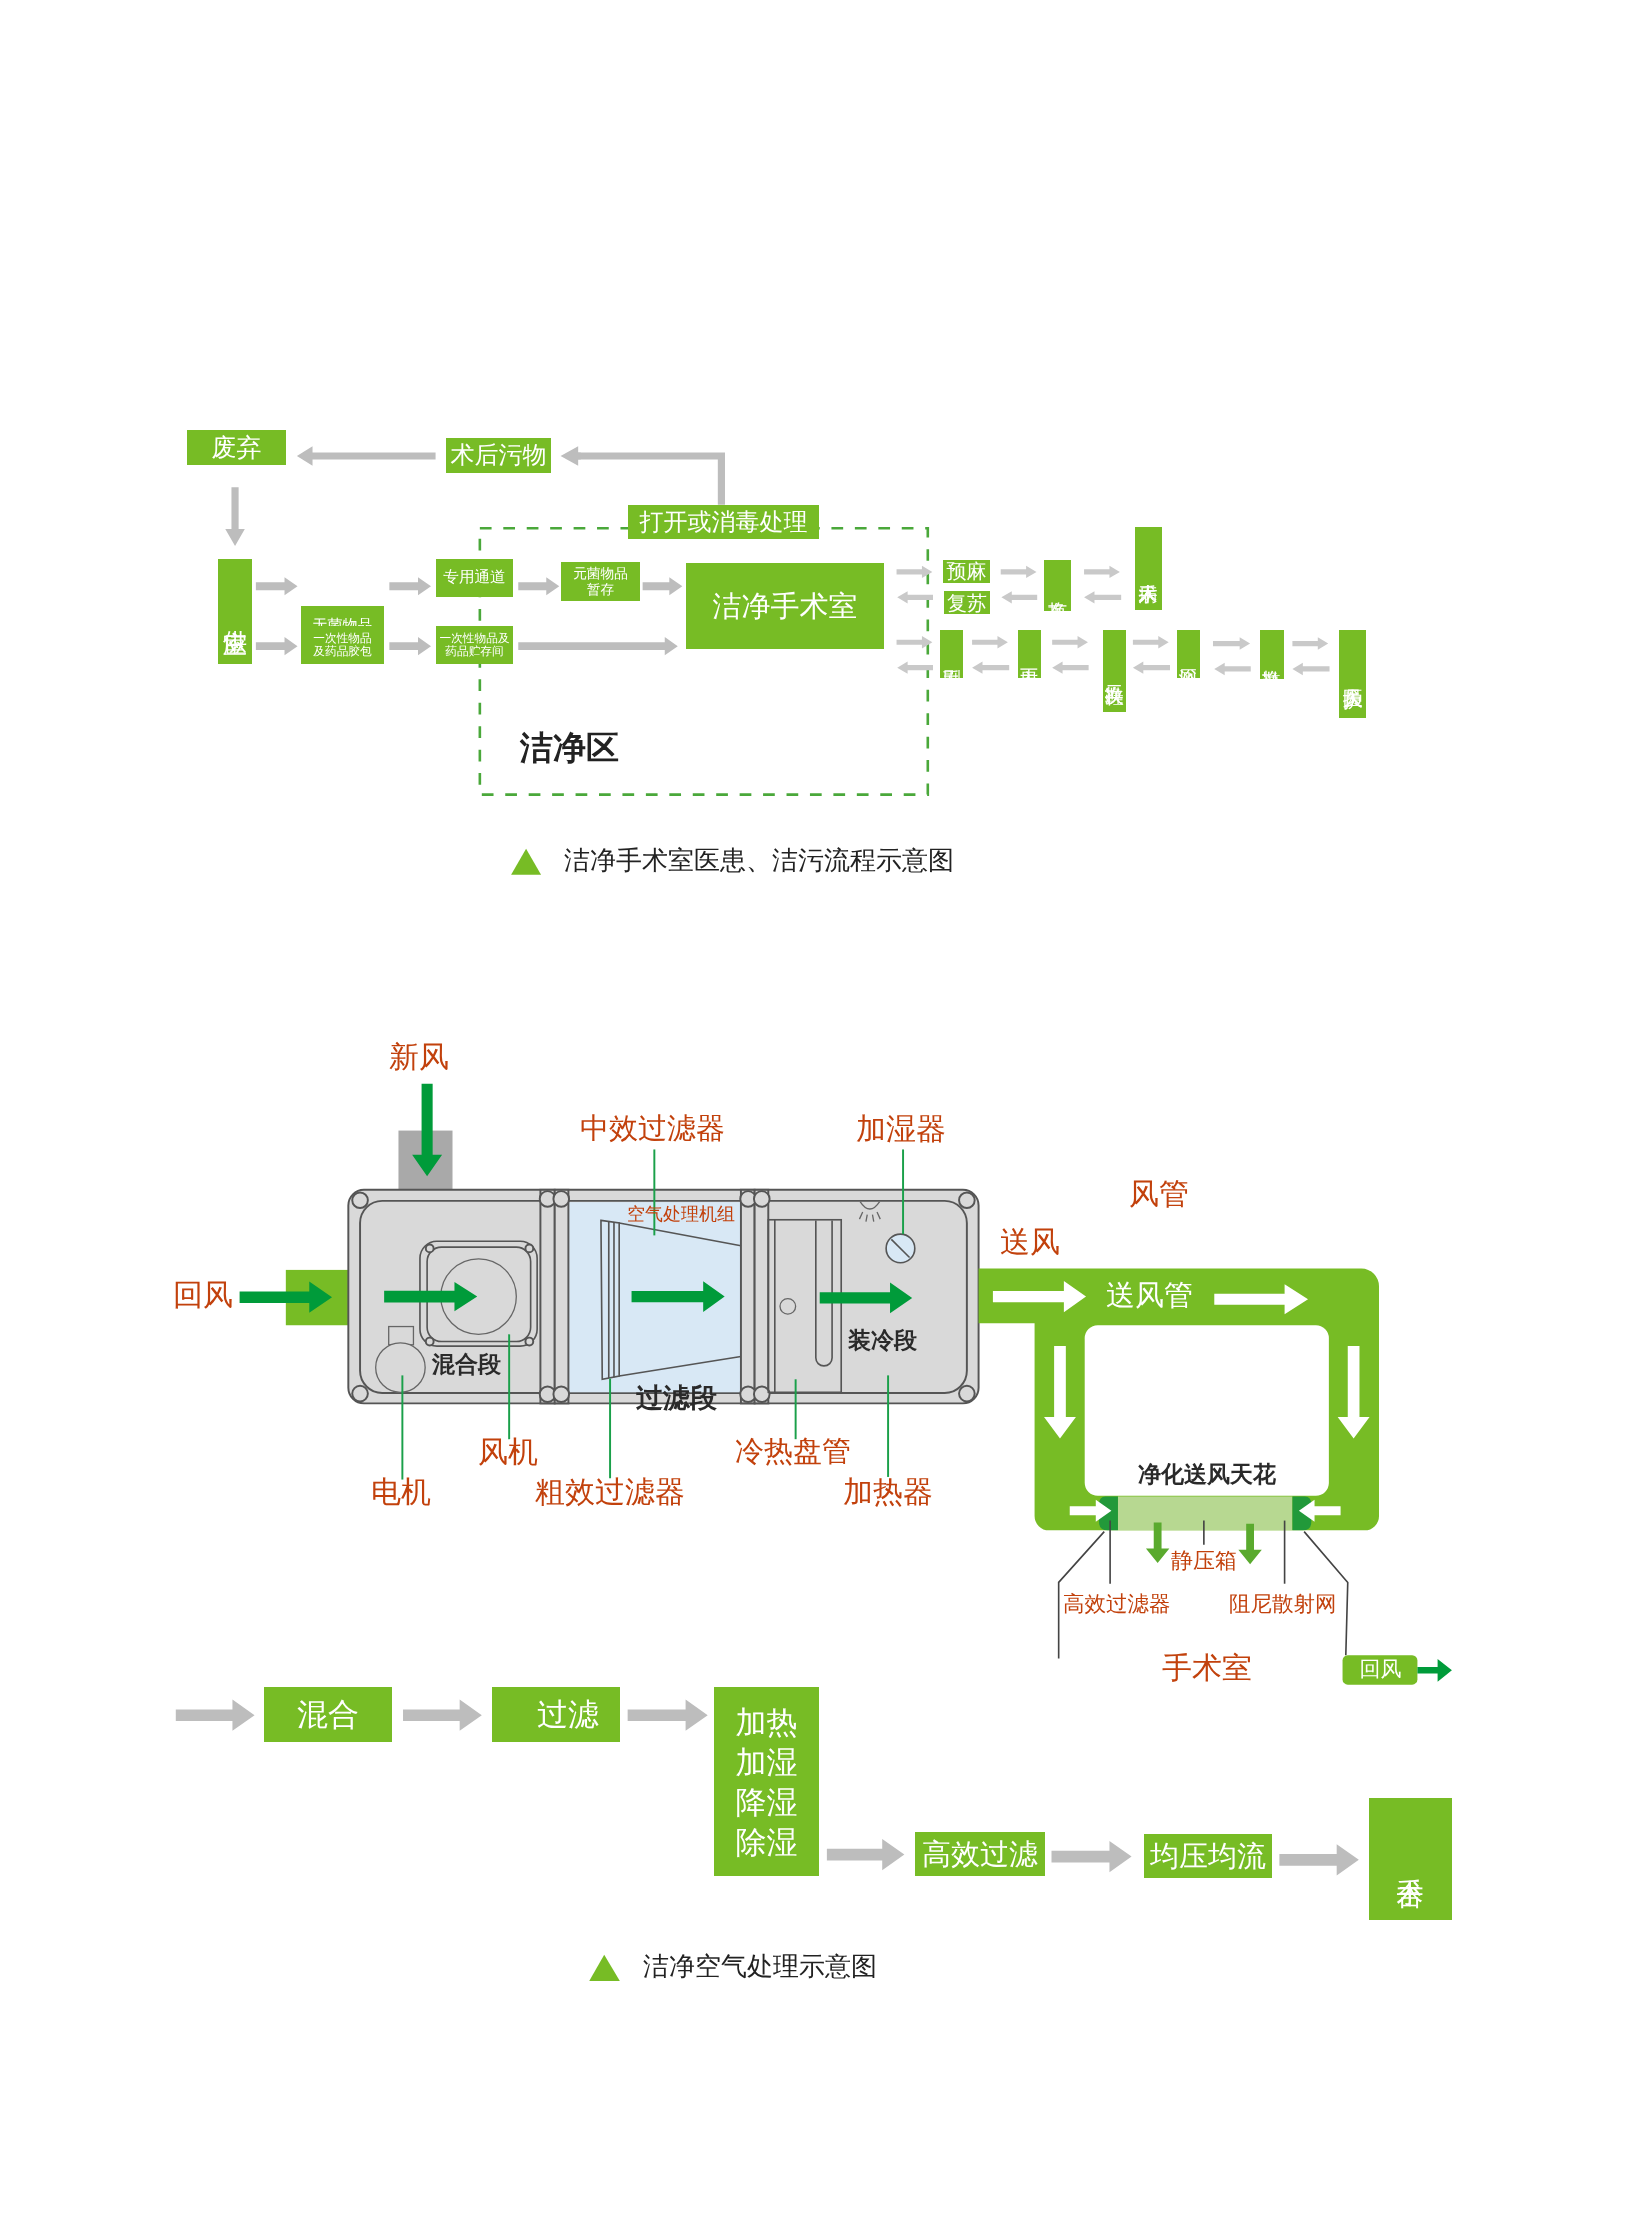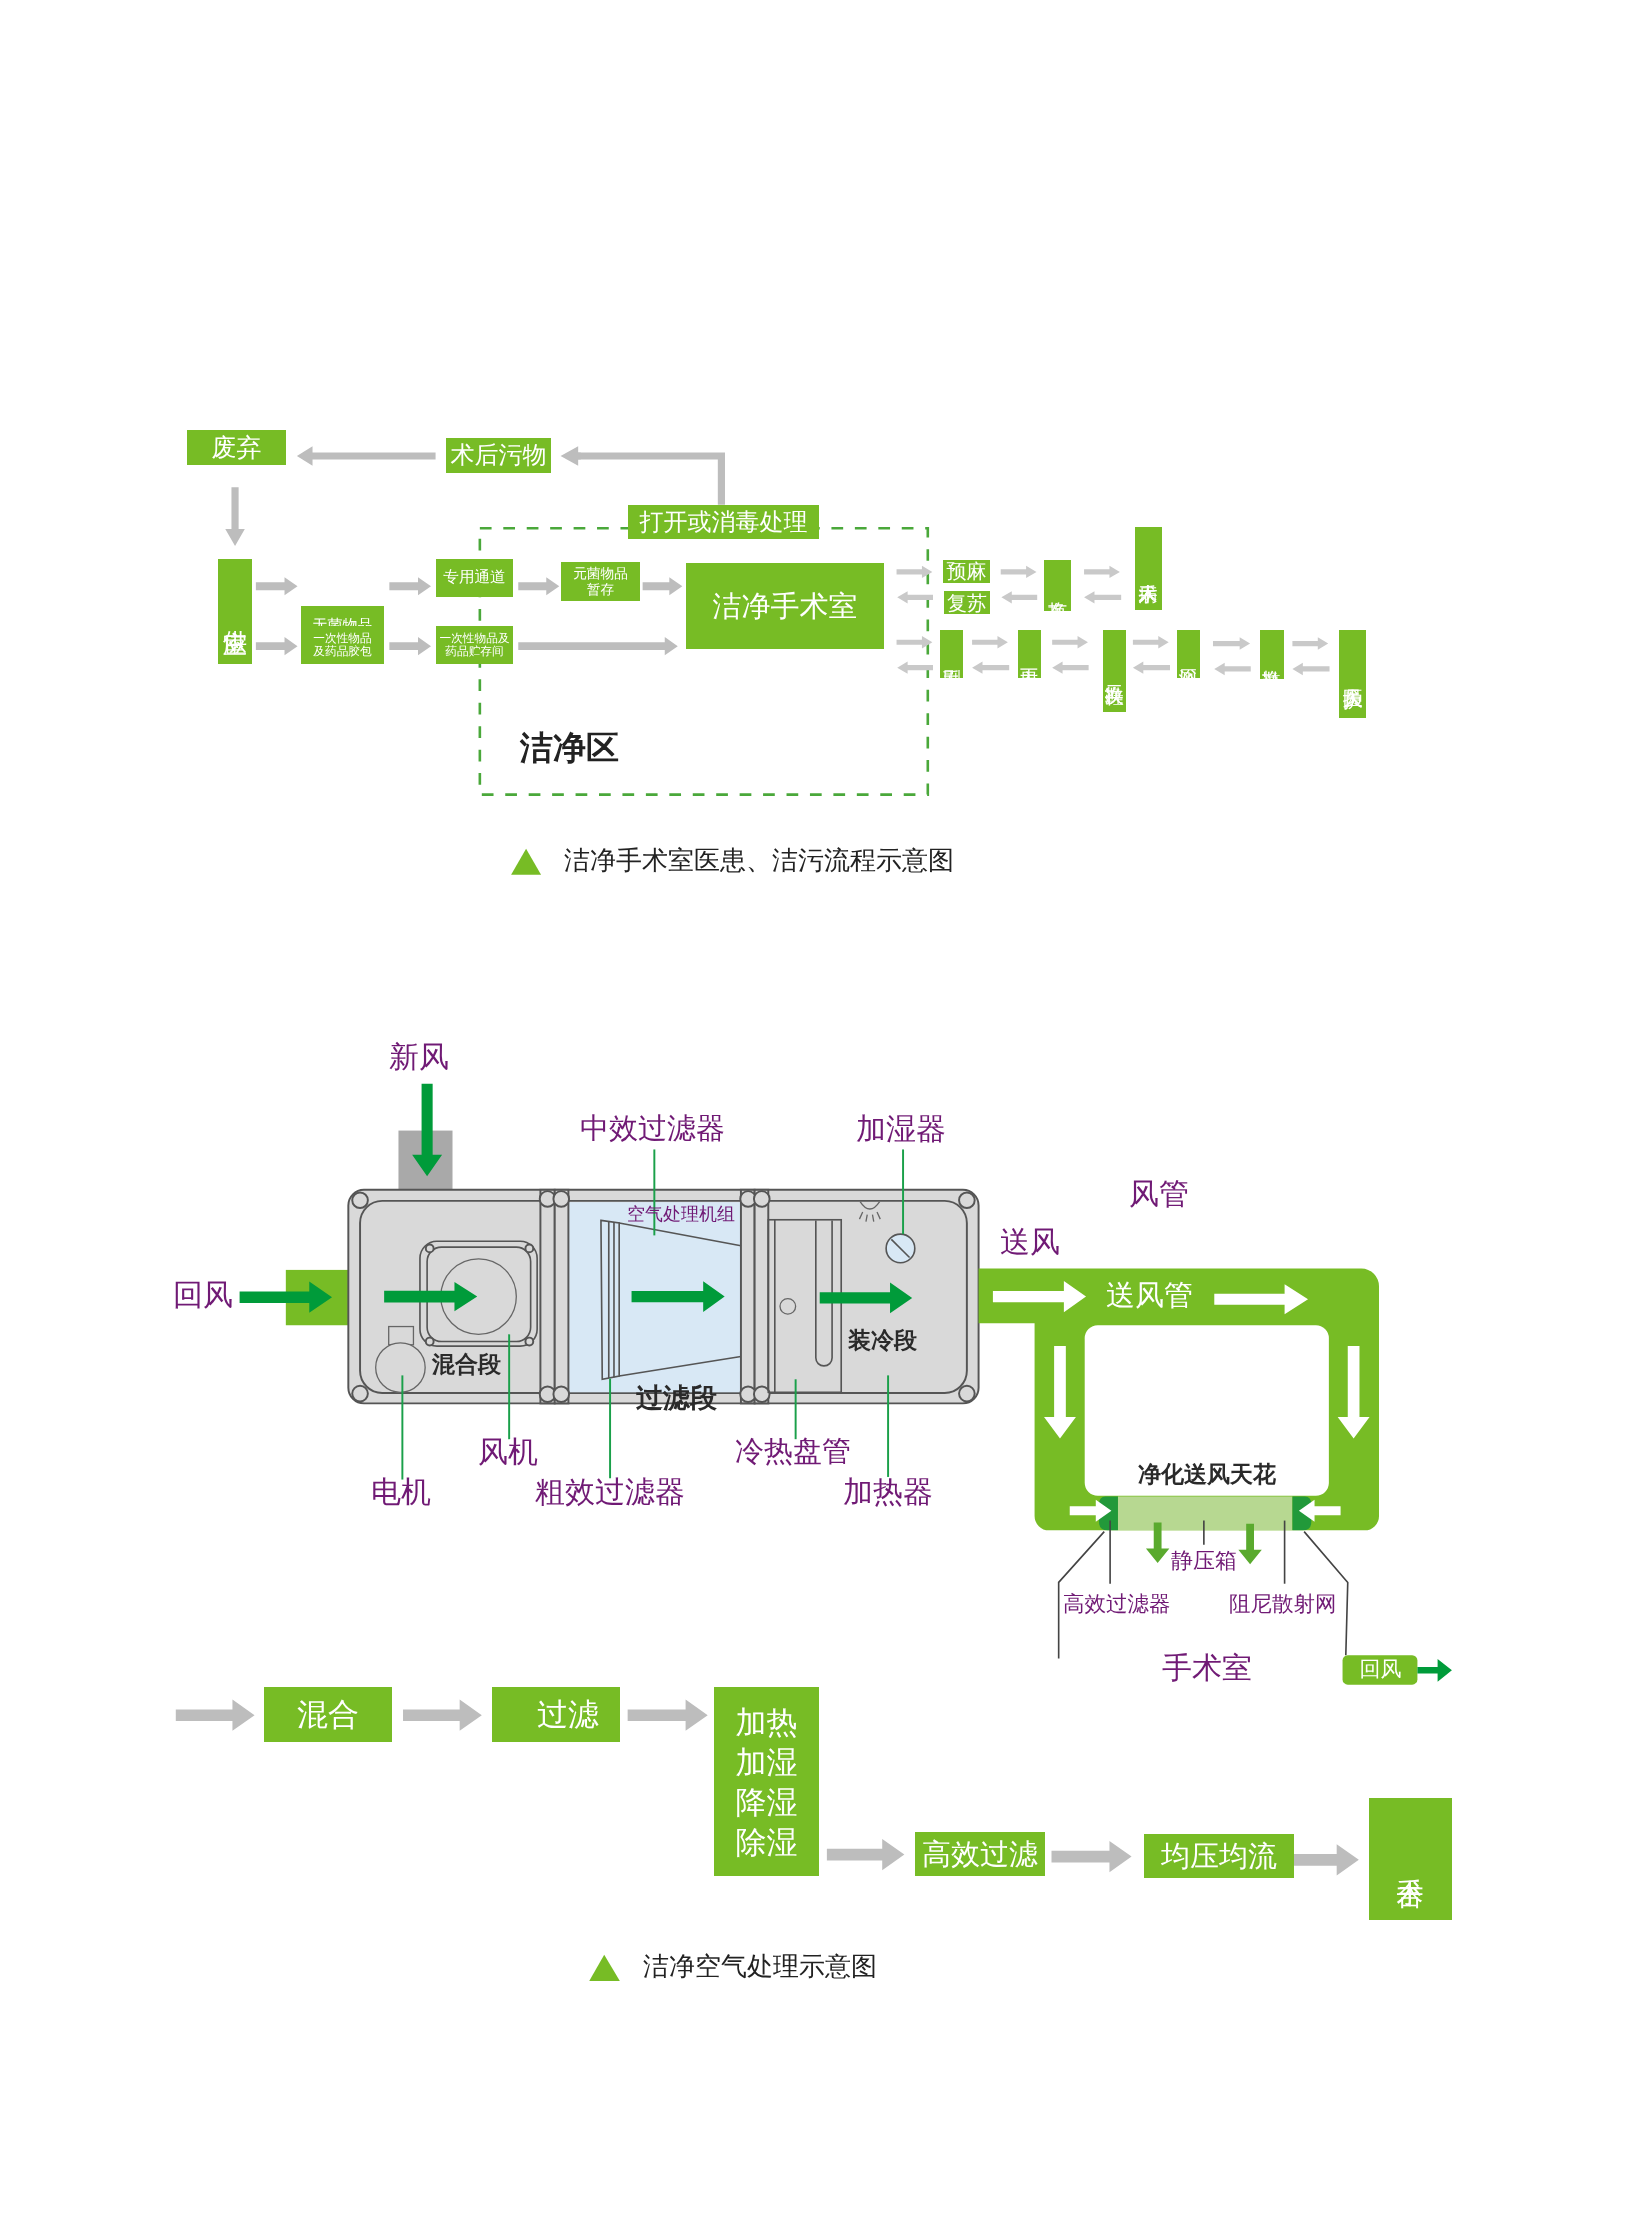--- a/index.html
+++ b/index.html
@@ -3,21 +3,21 @@
 <meta charset="utf-8">
 <style>
   * { margin:0; padding:0; box-sizing:border-box; }
   html, body { width:1644px; height:2239px; background:#ffffff; }
   body { position:relative; overflow:hidden; font-family:"DejaVu Sans", "Liberation Sans", sans-serif; }
   #canvas { position:absolute; left:0; top:0; }
   .box { position:absolute; background:var(--brand_green,#77bc25); color:#fff; display:flex; flex-direction:column;
          align-items:center; justify-content:center; text-align:center; line-height:1.12; white-space:nowrap;
          font-family:"DejaVu Sans", sans-serif; }
   .vt { writing-mode:vertical-rl; text-orientation:upright; line-height:1; }
-  .lbl { position:absolute; color:#701a75; white-space:nowrap; line-height:1; font-family:"DejaVu Sans", sans-serif; }
+  .lbl { position:absolute; color:#c2410c; white-space:nowrap; line-height:1; font-family:"DejaVu Sans", sans-serif; }
   .bold { font-weight:bold; color:#2a2a2a; }
   .cap { position:absolute; color:#222; white-space:nowrap; line-height:1; font-size:26px; font-family:"DejaVu Sans", sans-serif; }
   .zone { fill:none; stroke:var(--dashed_zone_green,#4aa83a); stroke-width:4; stroke-dasharray:18 18; }
   .conn { fill:none; stroke:var(--flow_arrow_gray,#bdbdbd); stroke-width:11; }
   .ahu { fill:var(--ahu_gray,#d9d9d9); stroke:#555; stroke-width:3; }
   .ahu-line { fill:none; stroke:#555; stroke-width:2.5; }
   .thin { fill:none; stroke:#666; stroke-width:2; }
   .blue { fill:var(--filter_section_blue,#d8e8f5); }
   .lead-g { stroke:var(--leader_green,#1aa04a); stroke-width:3; fill:none; }
   .lead-d { stroke:#444; stroke-width:2.5; fill:none; }
@@ -270,21 +270,21 @@
   </div>
 <div class="box" style="left:714px;top:1687px;width:105px;height:189px;font-size:31px;line-height:40px;">
   <span>加热</span>
   <span>加湿</span>
   <span>降湿</span>
   <span>除湿</span>
 </div>
 <div class="box" style="left:915px;top:1832px;width:130px;height:44px;font-size:29px;">
     <span>高效过滤</span>
   </div>
-<div class="box" style="left:1144px;top:1834px;width:150px;height:44px;font-size:29px;">
+<div class="box" style="left:1144px;top:1834px;width:128px;height:44px;font-size:29px;">
     <span>均压均流</span>
   </div>
 <div class="box" style="left:1369px;top:1798px;width:83px;height:122px;font-size:27px;">
     <span class="vt" style="letter-spacing:2px;">手术台</span>
   </div>
 
 <div class="cap" style="left:643px;top:1953px;">洁净空气处理示意图</div>
 
 
 </body></html>

